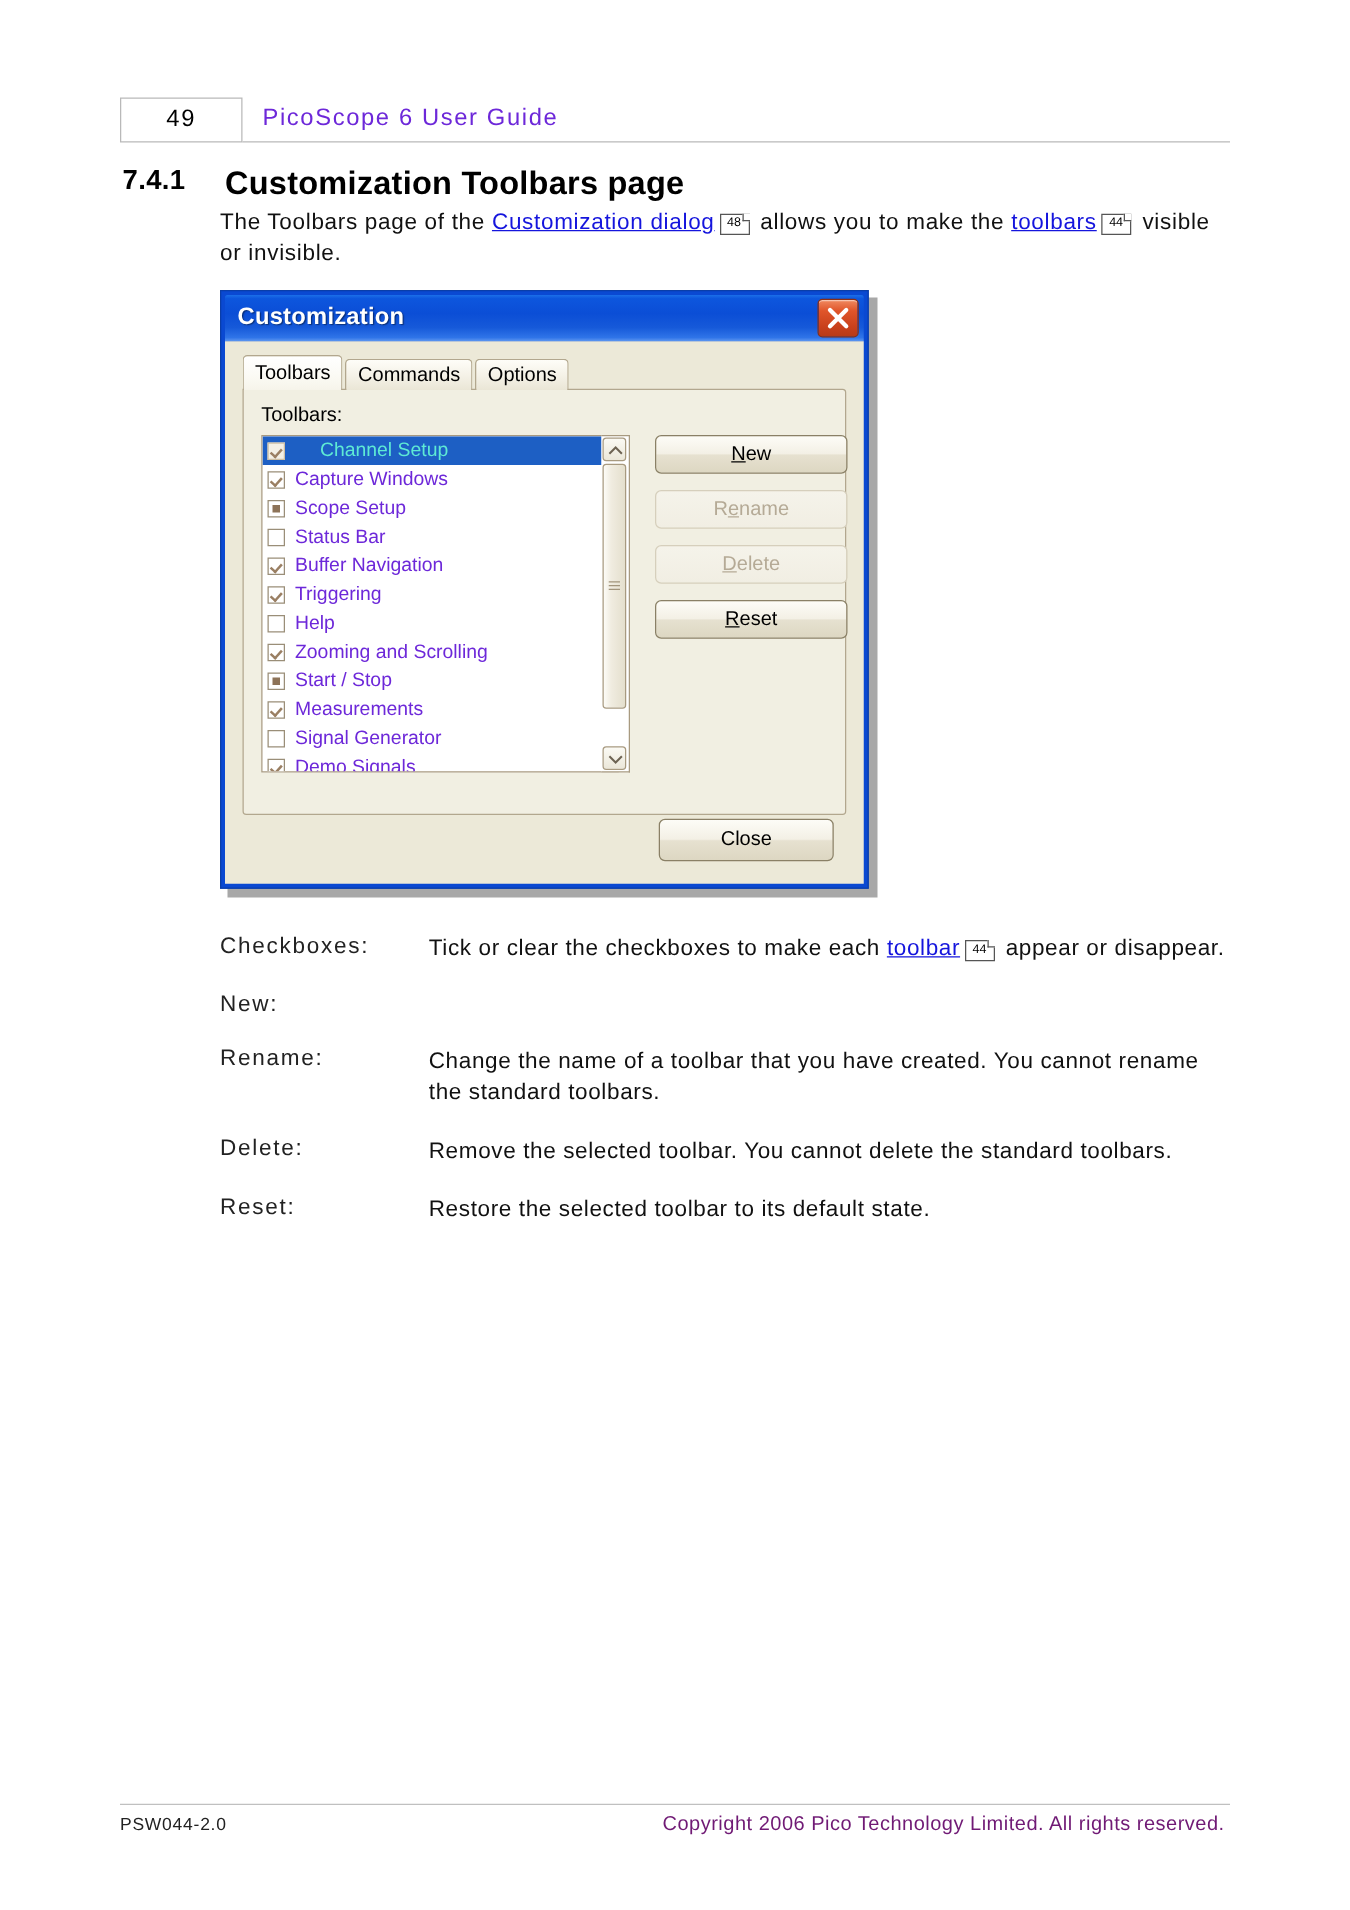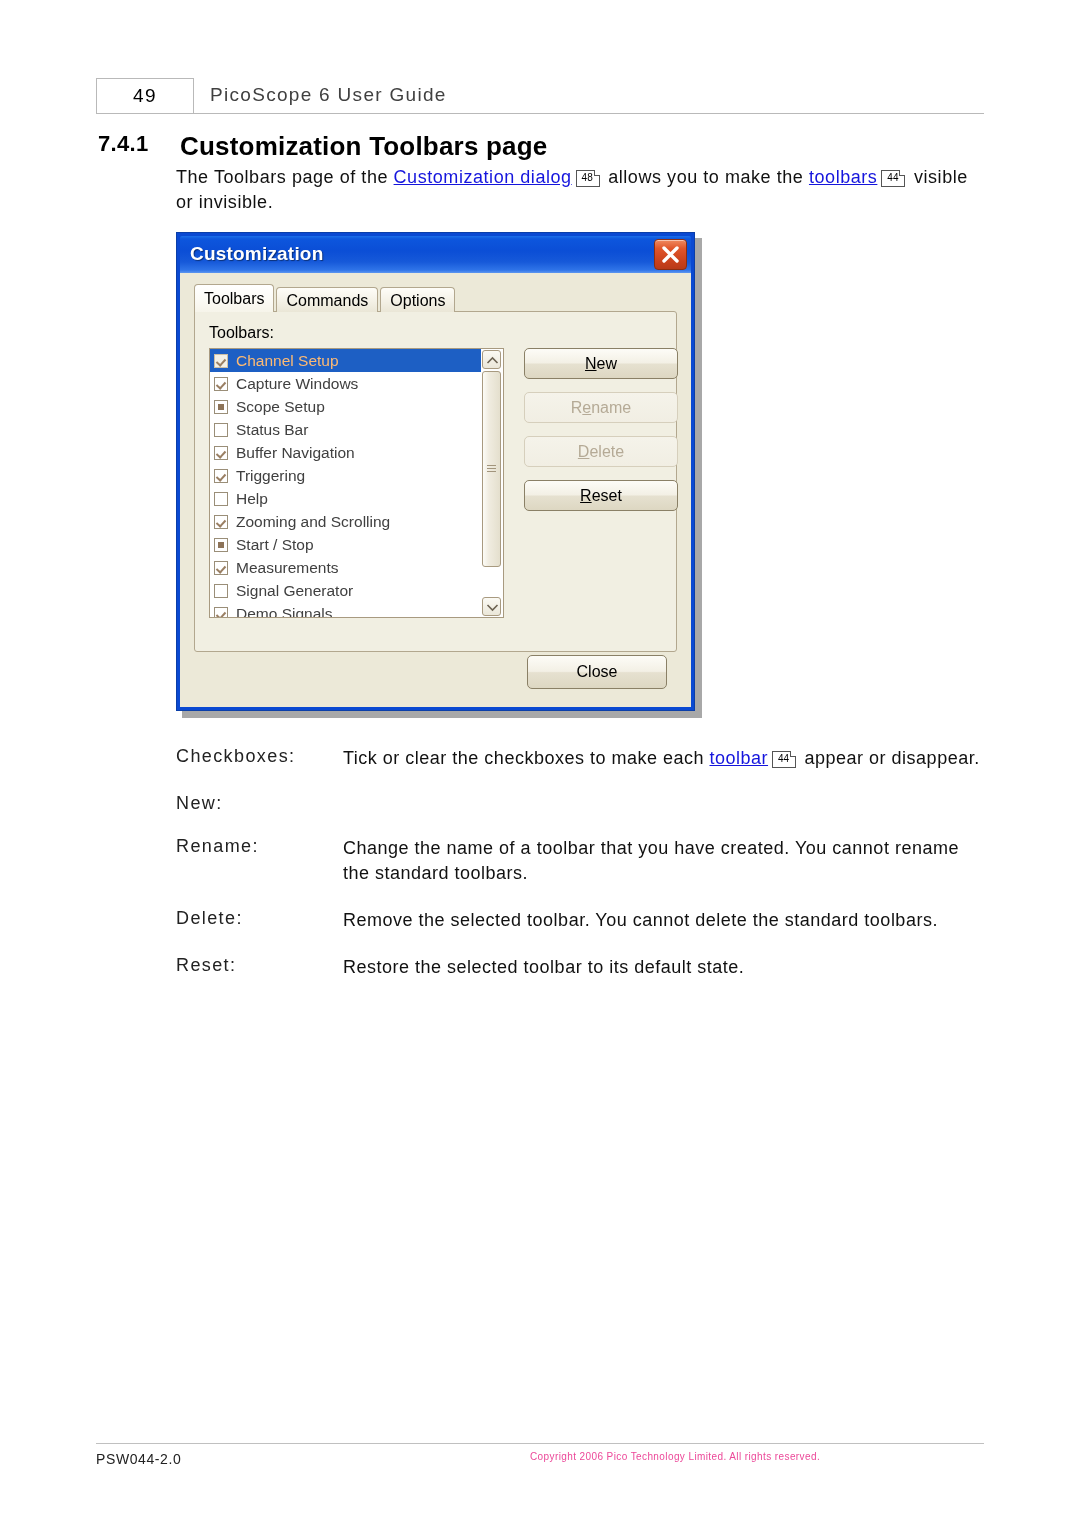--- a/index.html
+++ b/index.html
@@ -38,21 +38,21 @@
     font-size: 19px;
     letter-spacing: 1.4px;
     color: #000;
   }
   .header-title {
     position: absolute;
     left: 114px;
     top: 6px;
     font-size: 19px;
     letter-spacing: 1.3px;
-    color: #404040;
+    color: #6d28d9;
     text-align: center;
   }
   .header-rule {
     position: absolute;
     left: 98px;
     top: 35px;
     width: 790px;
     height: 1px;
     background: #b9b9b9;
   }
@@ -243,26 +243,27 @@
     border: 1px solid #a89a80;
     box-sizing: border-box;
     overflow: hidden;
   }
   .list-item {
     height: 23px;
     display: flex;
     align-items: center;
     padding-left: 4px;
     font-size: 15.5px;
-    color: #404040;
+    color: #6d28d9;
     cursor: default;
   }
   .list-item.selected {
     background: #1d5fc4;
-    color: #fdba74;
+    color: #5eead4;
+    gap: 20px;
   }
   .cb {
     width: 14px;
     height: 14px;
     border: 1px solid #9a8e78;
     background: #ffffff;
     margin-right: 8px;
     flex: 0 0 auto;
     position: relative;
     box-sizing: border-box;
@@ -421,23 +422,23 @@
     left: 96px;
     top: 1451px;
     font-size: 14px;
     letter-spacing: 0.6px;
     color: #222;
   }
   .footer-right {
     position: absolute;
     left: 530px;
     top: 1451px;
-    font-size: 10px;
+    font-size: 16px;
     letter-spacing: 0.4px;
-    color: #ec4899;
+    color: #701a75;
   }
 </style>
 </head>
 <body>
 
 <div class="page-header">
   <div class="page-num-box">49</div>
   <div class="header-title">PicoScope 6 User Guide</div>
   <div class="header-rule"></div>
 </div>

